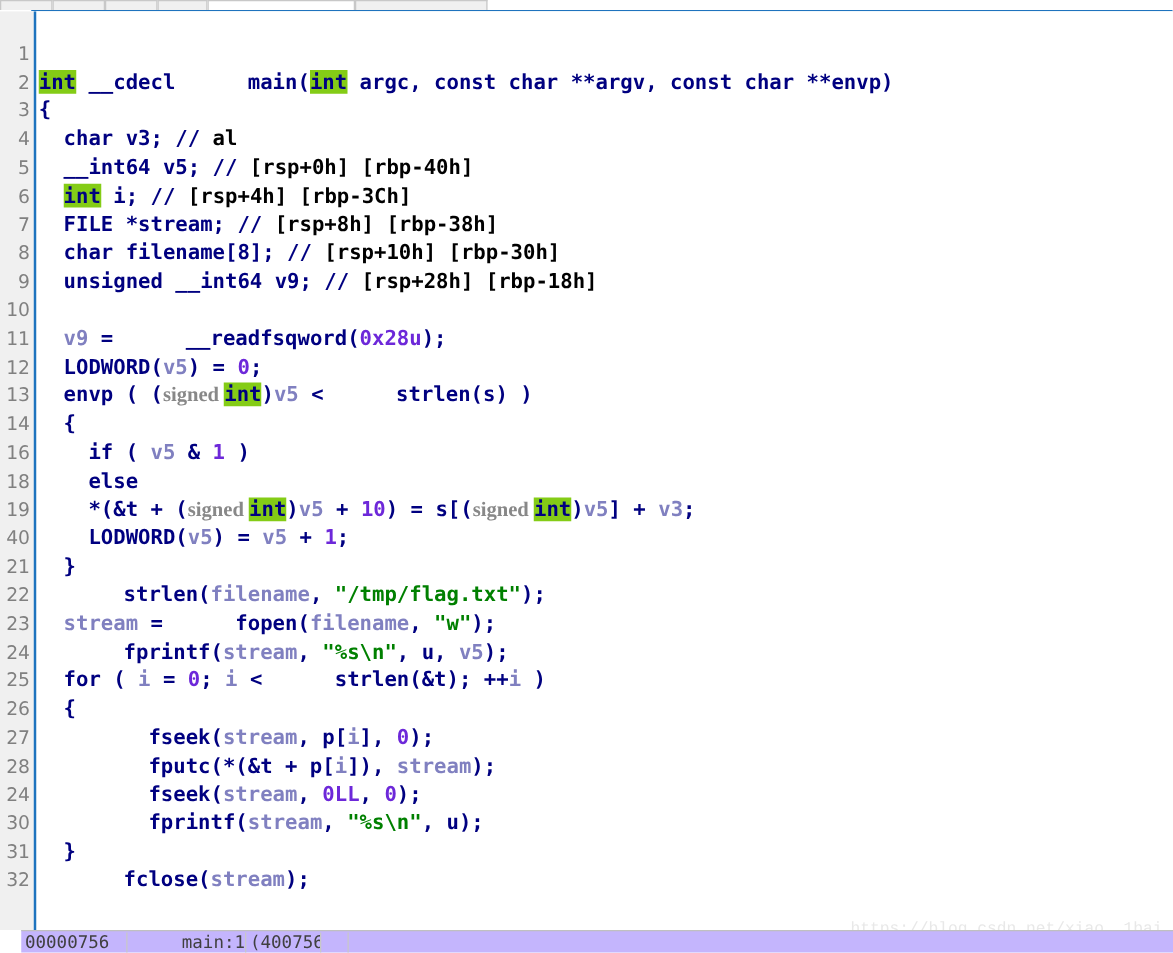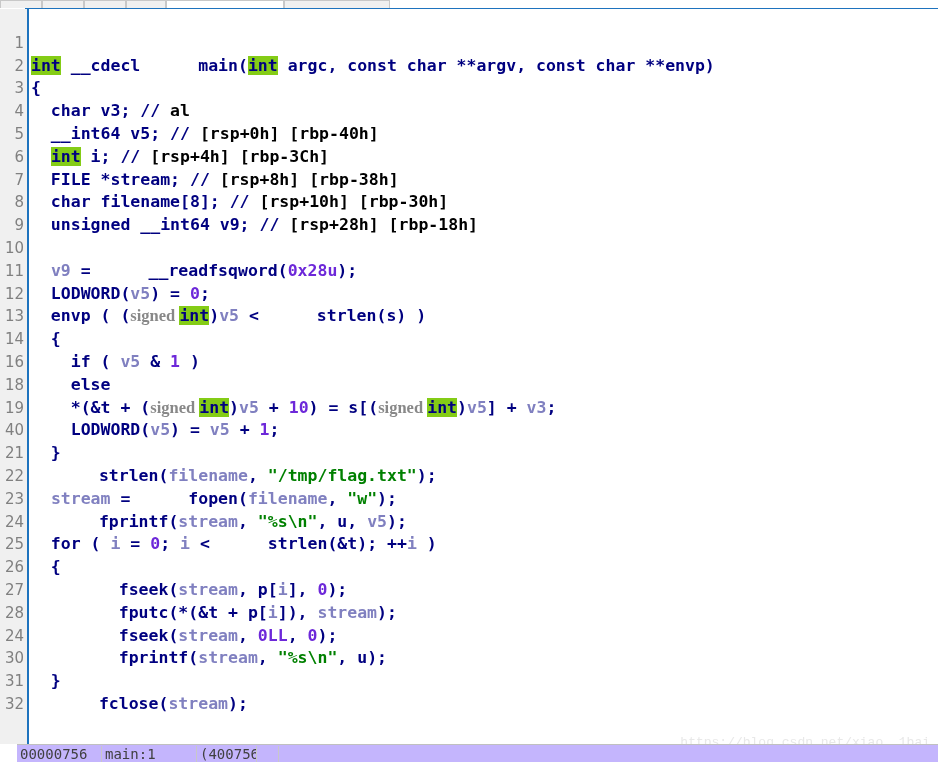--- a/index.html
+++ b/index.html
@@ -311,16 +311,16 @@
       
     </div>
 
   </div>
 </div>
 
 <div id="watermark">https://blog.csdn.net/xiao__1bai</div>
 
 <div id="statusbar">
   <div class="status-cell" style="left:0px;width:85px;">00000756</div>
-  <div class="status-cell" style="left:85px;width:95px;">main:1</div>
+  <div class="status-cell" style="left:85px;width:95px;text-align:right;">main:1</div>
   <div class="status-cell" style="left:180px;width:60px;">(400756)</div>
   <div class="status-cell" style="left:240px;width:22px;"></div>
 </div>
 
 </body></html>

